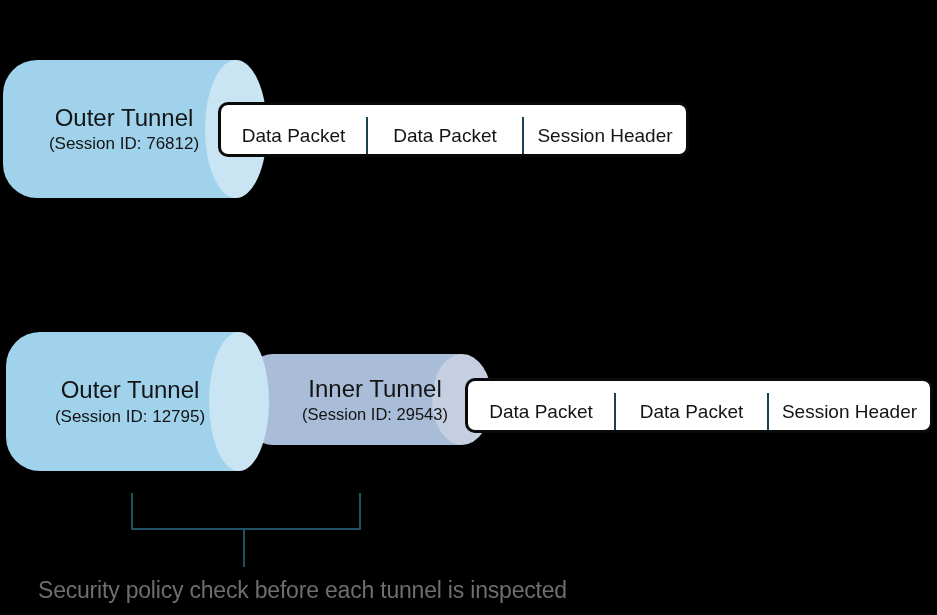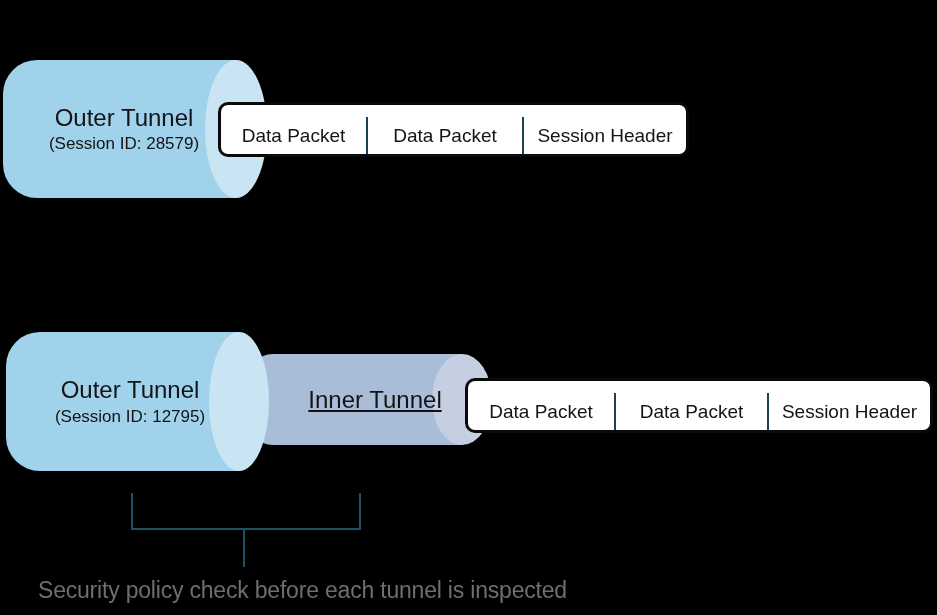--- a/index.html
+++ b/index.html
@@ -37,21 +37,21 @@
     align-items: center;
     justify-content: center;
     gap: 5px;
     color: var(--text-dark);
     text-align: center;
     pointer-events: none;
     padding-left: 18px;
   }
   .outer1-label { left: 3px;   top: 60px;  width: 206px; height: 138px; }
   .outer2-label { left: 6px;   top: 332px; width: 212px; height: 139px; }
-  .inner2-label { left: 252px; top: 354px; width: 210px; height: 91px; text-decoration: underline; }
+  .inner2-label { left: 252px; top: 354px; width: 210px; height: 91px; }
 
   .tunnel-title { font-size: 24px; line-height: 1.05; white-space: nowrap; }
   .tunnel-sub   { font-size: 17px; line-height: 1.05; white-space: nowrap; }
   .inner2-label .tunnel-title { font-size: 24px; }
   .inner2-label .tunnel-sub   { font-size: 16.5px; }
 
   
   .packet-strip {
     position: absolute;
     display: flex;
@@ -100,21 +100,21 @@
 </style>
 </head>
 <body>
 
 <div class="stage">
 
   <div class="cyl-body outer1-body"></div>
   <div class="cyl-cap outer1-cap"></div>
   <div class="cyl-label outer1-label">
     <div class="tunnel-title">Outer Tunnel</div>
-    <div class="tunnel-sub">(Session ID: 28579)</div>
+    <div class="tunnel-sub">(Session ID: 76812)</div>
   </div>
 
   <div class="packet-strip strip-top">
     <div class="packet-seg seg-1">Data Packet</div>
     <div class="packet-seg seg-2">Data Packet</div>
     <div class="packet-seg seg-3">Session Header</div>
   </div>
 
   <div class="cyl-body inner2-body"></div>
   <div class="cyl-cap inner2-cap"></div>
@@ -122,20 +122,21 @@
   <div class="cyl-body outer2-body"></div>
   <div class="cyl-cap outer2-cap"></div>
 
   <div class="cyl-label outer2-label">
     <div class="tunnel-title">Outer Tunnel</div>
     <div class="tunnel-sub">(Session ID: 12795)</div>
   </div>
 
   <div class="cyl-label inner2-label">
     <div class="tunnel-title">Inner Tunnel</div>
+    <div class="tunnel-sub">(Session ID: 29543)</div>
   </div>
 
   <div class="packet-strip strip-bottom">
     <div class="packet-seg seg-1">Data Packet</div>
     <div class="packet-seg seg-2">Data Packet</div>
     <div class="packet-seg seg-3">Session Header</div>
   </div>
 
   <div class="bracket-line bracket-left"></div>
   <div class="bracket-line bracket-right"></div>

